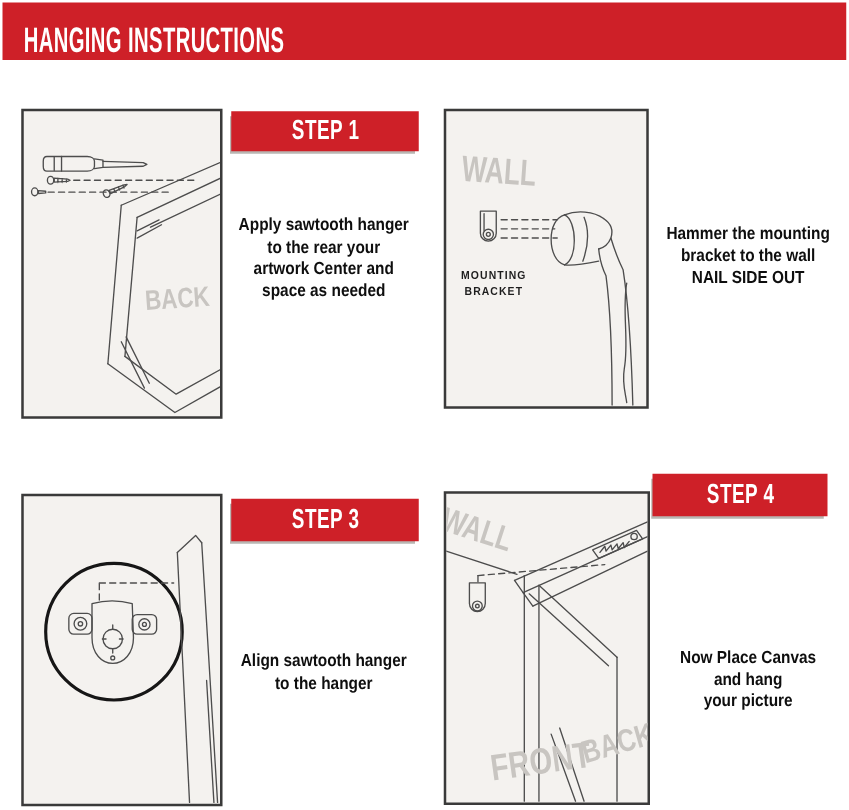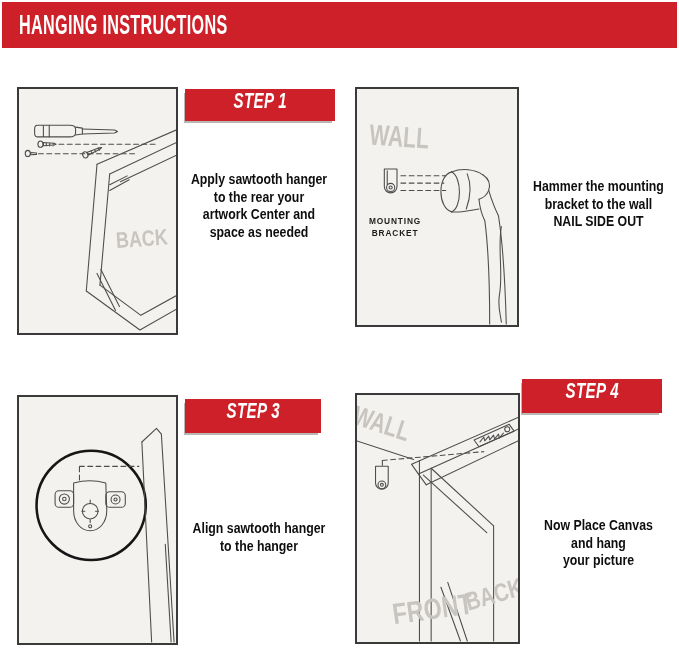--- a/index.html
+++ b/index.html
@@ -9,49 +9,48 @@
     --line:#4d4d4d;
   }
   html,body{margin:0;padding:0;background:#fff;}
   .sheet{
     position:relative;width:679px;height:648px;background:#fff;overflow:hidden;
     font-family:"Liberation Sans",sans-serif;
   }
   
   .banner{
     position:absolute;left:2px;top:2px;width:675px;height:46px;
-    background:var(--red);display:flex;align-items:center;
+    background:var(--red);display:flex;align-items:flex-end;
   }
   .banner h1{
     margin:0 0 0 17px;color:#fff;font-size:27px;font-weight:700;white-space:nowrap;
     transform:scaleX(0.60) scaleY(1.05);transform-origin:left center;letter-spacing:0.5px;
   }
   
   .panel{
     position:absolute;background:var(--panel-bg);
     border:2px solid #3a3a3a;box-sizing:border-box;
   }
   .p1{left:17px;top:87px;width:161px;height:248px;}
   .p2{left:355px;top:87px;width:164px;height:240px;}
   .p3{left:17px;top:395px;width:161px;height:250px;}
   .p4{left:355px;top:393px;width:165px;height:251px;}
   .panel svg{display:block;width:100%;height:100%;}
   
   .badge{
-    position:absolute;background:var(--red);display:flex;align-items:flex-start;justify-content:center;
+    position:absolute;background:var(--red);display:flex;align-items:center;justify-content:center;
     box-shadow:-2px 3px 0 -1px #b9b7b3;
-    font-style:italic;
   }
   .badge span{
     color:#fff;font-weight:700;font-size:21px;letter-spacing:0.5px;white-space:nowrap;
     transform:scaleX(0.72) scaleY(1.05);
   }
   .b1{left:185px;top:89px;width:150px;height:32px;}
   .b2{left:522px;top:89px;width:140px;height:32px;}
-  .b3{left:185px;top:399px;width:136px;height:34px;}
+  .b3{left:185px;top:399px;width:150px;height:34px;}
   .b4{left:522px;top:379px;width:140px;height:34px;}
   
   .steptext{
     position:absolute;text-align:center;color:#0e0e0e;font-weight:700;font-size:14px;line-height:17.5px;
     transform:scaleX(0.88);transform-origin:center top;
   }
   .t1{left:178px;top:171px;width:162px;}
   .t2{left:518px;top:178px;width:161px;}
   .t3{left:178px;top:520px;width:162px;}
   .t4{left:518px;top:517px;width:161px;}

